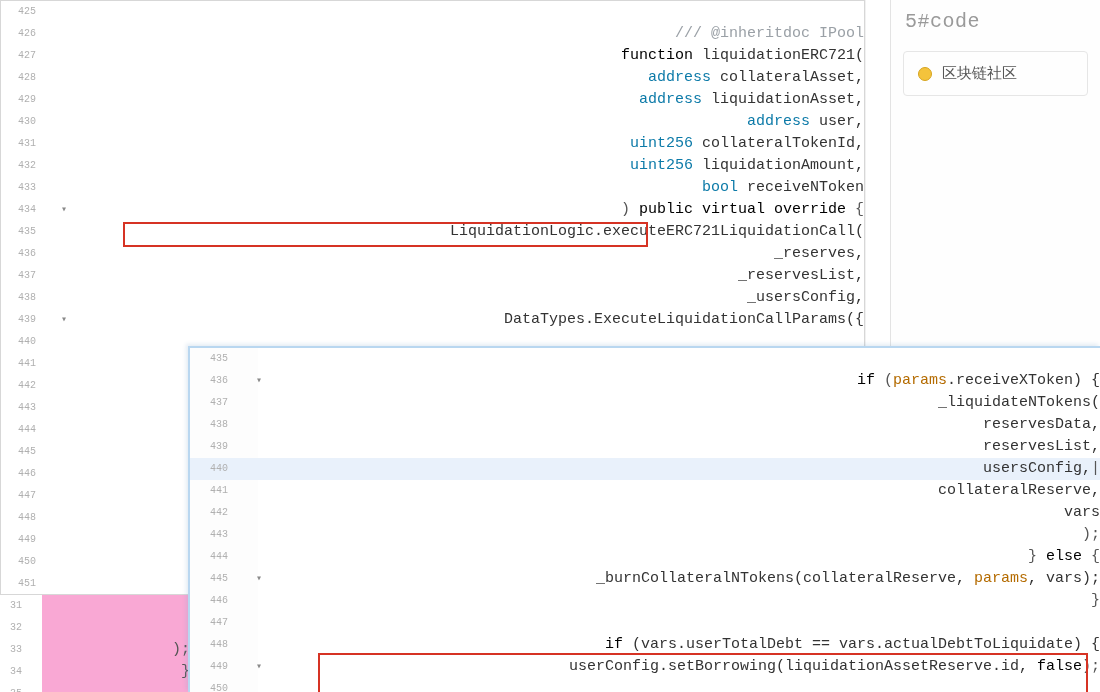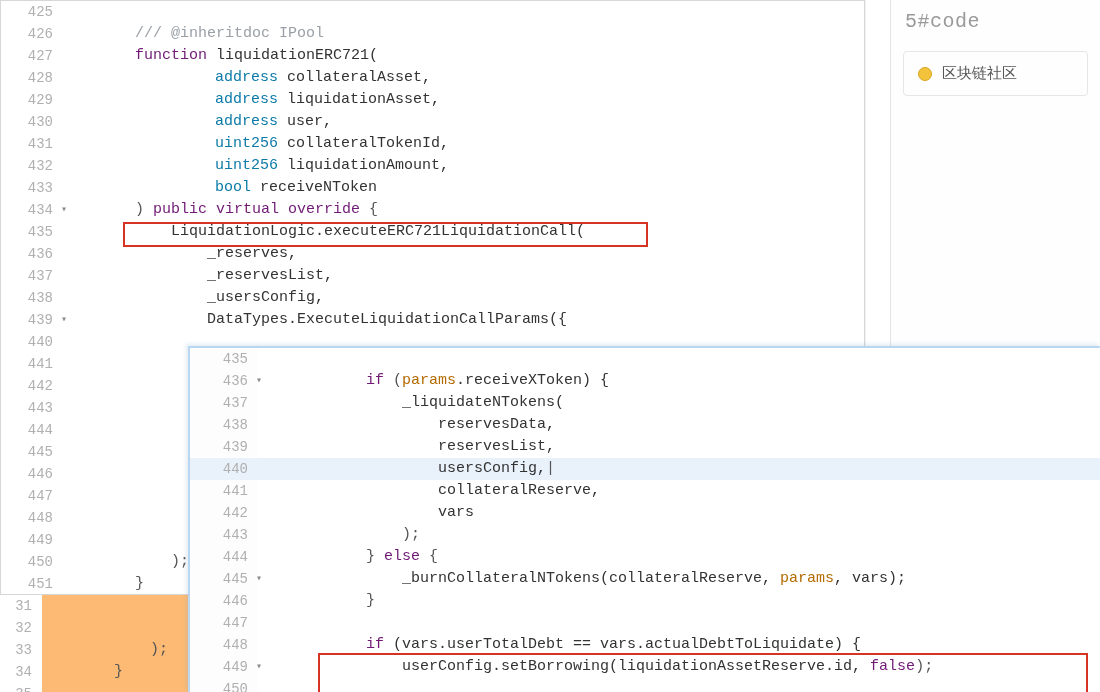--- a/index.html
+++ b/index.html
@@ -53,21 +53,21 @@
     width: 865px; height: 595px;
     background: #ffffff;
     border: 1px solid #d7d7d7;
     box-shadow: 0 0 0 1px #f1f1f1;
   }
   
   .editor-strip {
     position: absolute;
     left: 0; top: 595px;
     width: 190px; height: 97px;
-    background: #fdba74;
+    background: #f9a8d4;
   }
   
   .editor-overlay {
     position: absolute;
     left: 188px; top: 346px;
     width: 912px; height: 346px;
     background: #ffffff;
     border-top: 2px solid #b9d7f0;
     border-left: 2px solid #b9d7f0;
     box-shadow: -2px -2px 4px rgba(120,160,200,0.2);
@@ -77,49 +77,49 @@
     left: 0; top: 0;
     height: 100%;
     background: #fff;
     width: 62px;
   }
   .editor-back .gutter { width: 62px; }
   .editor-strip .gutter { width: 42px; }
   .editor-overlay .gutter { width: 68px; background:#fdfdfd; border-right:0; }
   .code-area {
     position: absolute;
-    left: 62px; right: 0; top: 0; bottom: 0;
+    left: 62px; right: 0; top: 0; bottom: 0; text-align: right;
   }
   .editor-strip .code-area { left: 42px; }
   .editor-overlay .code-area { left: 68px; }
   .line {
     height: 22px;
     line-height: 22px;
     white-space: pre;
     position: relative;
   }
   .ln {
     height: 22px;
     line-height: 22px;
-    text-align: right;
+    text-align: center;
     color: #b0b0b0;
     padding-right: 10px;
-    font-size: 14px;
+    font-size: 10px;
     position: relative;
   }
   .ln.fold::after {
     content: "▾";
     position: absolute;
     right: -4px;
     font-size: 10px;
     color: #8a8a8a;
   }
   .cursor-line { background: #e9f1fb; }
   
-  .kw { color: #701a75; }
+  .kw { color: #000000; }
   .type { color: #0c7aa8; margin-left: 44px; }
   .comment { color: #9aa0a6; }
   .punct { color: #555; }
   .ident { color: #333; }
   .prop { color: #a33a6b; }
   .param { color: #b46b00; }
   
   .redbox {
     position: absolute;
     border: 2.5px solid #d63324;

